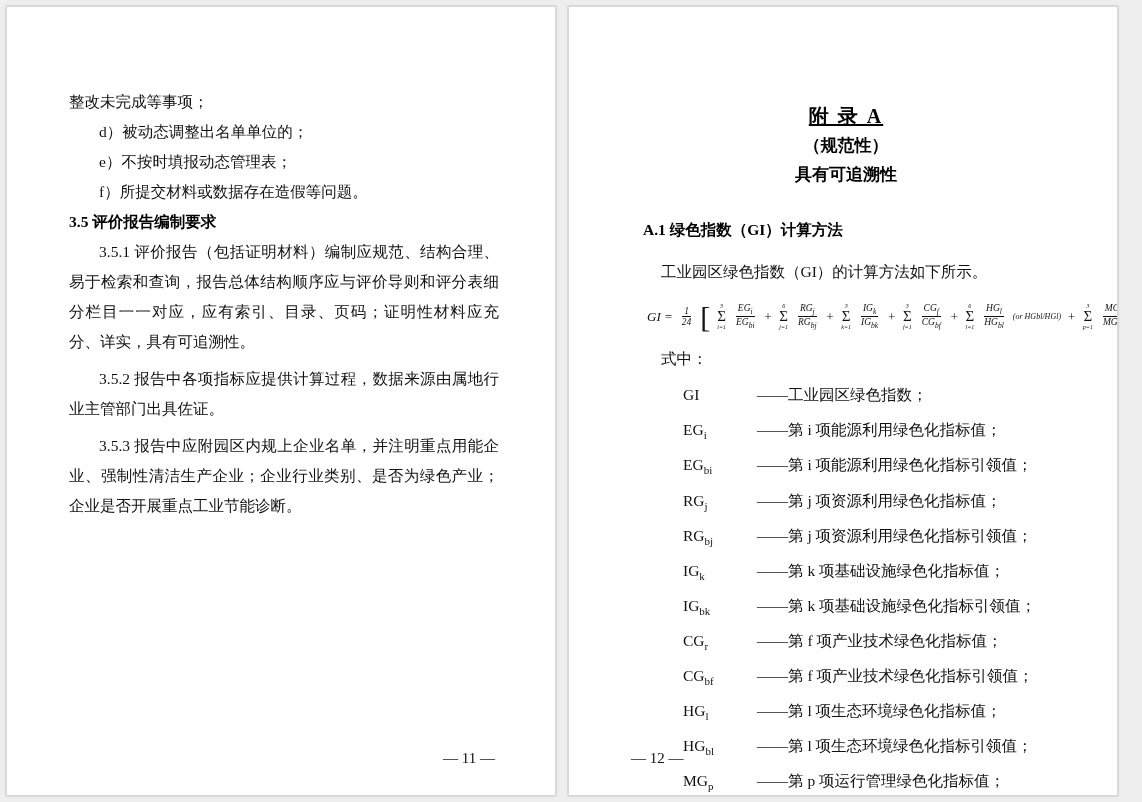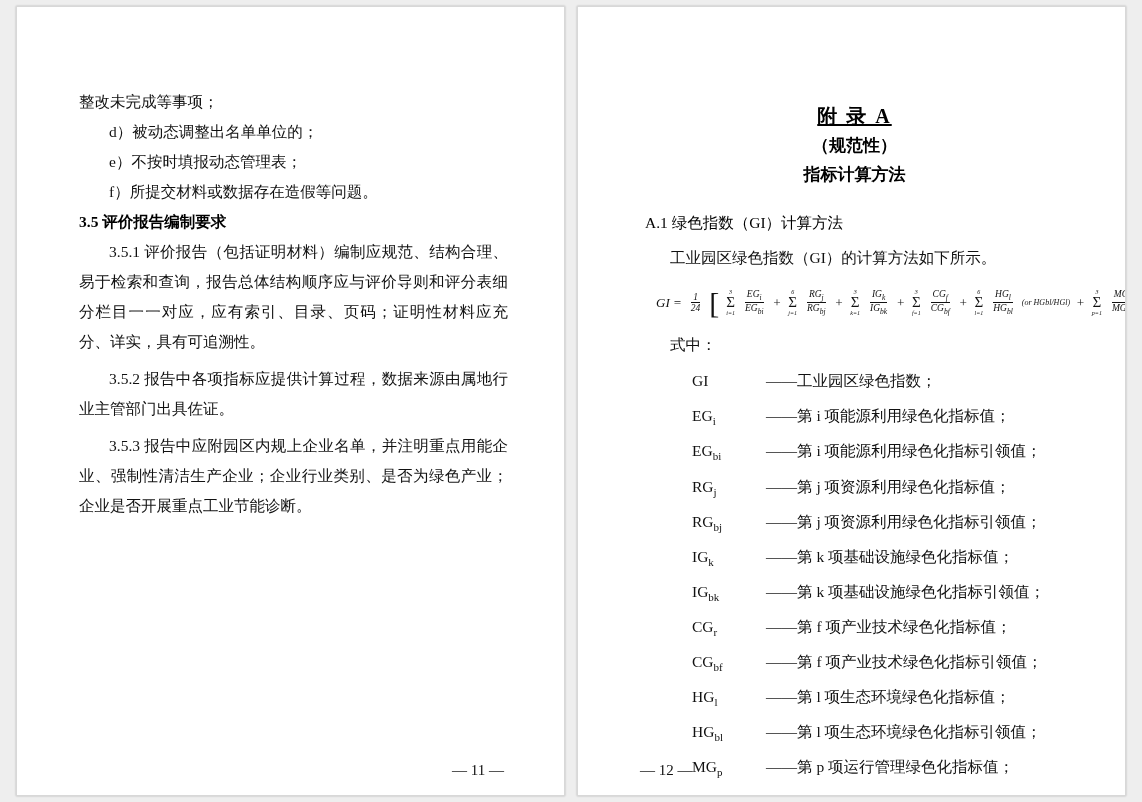--- a/index.html
+++ b/index.html
@@ -9,21 +9,21 @@
   }
   body {
     width: 1142px;
     height: 802px;
     font-family: "Liberation Serif", serif;
     overflow: hidden;
   }
   .spread {
     display: flex;
     gap: 12px;
-    padding: 6px 16px;
+    padding: 6px 6px;
     box-sizing: border-box;
     height: 802px;
   }
   .page {
     background: #ffffff;
     width: 550px;
     height: 790px;
     box-sizing: border-box;
     position: relative;
     box-shadow: 0 0 2px rgba(0,0,0,0.25);
@@ -73,25 +73,25 @@
   }
   .appendix-sub {
     text-align: center;
     font-weight: bold;
     font-size: 17px;
     line-height: 29px;
     color: #000;
     margin: 0;
   }
   .sec-head {
-    font-weight: normal;
+    font-weight: bold;
     font-size: 15.5px;
     line-height: 30px;
     color: #000;
-    margin: 5px;
+    margin: 12px;
   }
   .formula-wrap {
     margin: 16px 0 14px 0;
     padding-left: 16px;
     font-family: "Liberation Serif", serif;
   }
   .formula {
     font-style: italic;
     font-size: 13px;
     color: #111;
@@ -143,21 +143,21 @@
     margin-left: 38px;
   }
   .defsym .sb {
     vertical-align: sub;
     font-size: 11px;
   }
   .defdesc { flex: 1 1 auto; }
 
   .pagenum {
     position: absolute;
-    bottom: 16px;
+    bottom: 28px;
     font-size: 15px;
     color: #111;
   }
   .pagenum.left { right: 60px; }
   .pagenum.right { left: 62px; margin-top: 12px; }
 </style>
 </head>
 <body>
 
 <div class="spread">
@@ -181,21 +181,21 @@
     </div>
     <div class="pagenum left">— 11 —</div>
   </div>
 
   <div class="page">
     <div class="page-inner">
 
       <div class="spacer-md"></div>
       <p class="appendix-title">附 录 A</p>
       <p class="appendix-sub">（规范性）</p>
-      <p class="appendix-sub">指标计算方法</p>
+      <p class="appendix-sub">具有可追溯性</p>
 
       <div class="spacer-md"></div>
 
       <p class="sec-head">A.1  绿色指数（GI）计算方法</p>
       <p class="para indent-1">工业园区绿色指数（GI）的计算方法如下所示。</p>
 
       <div class="formula-wrap">
         <div class="formula">
           <span>GI =</span>
           <span class="frac">

